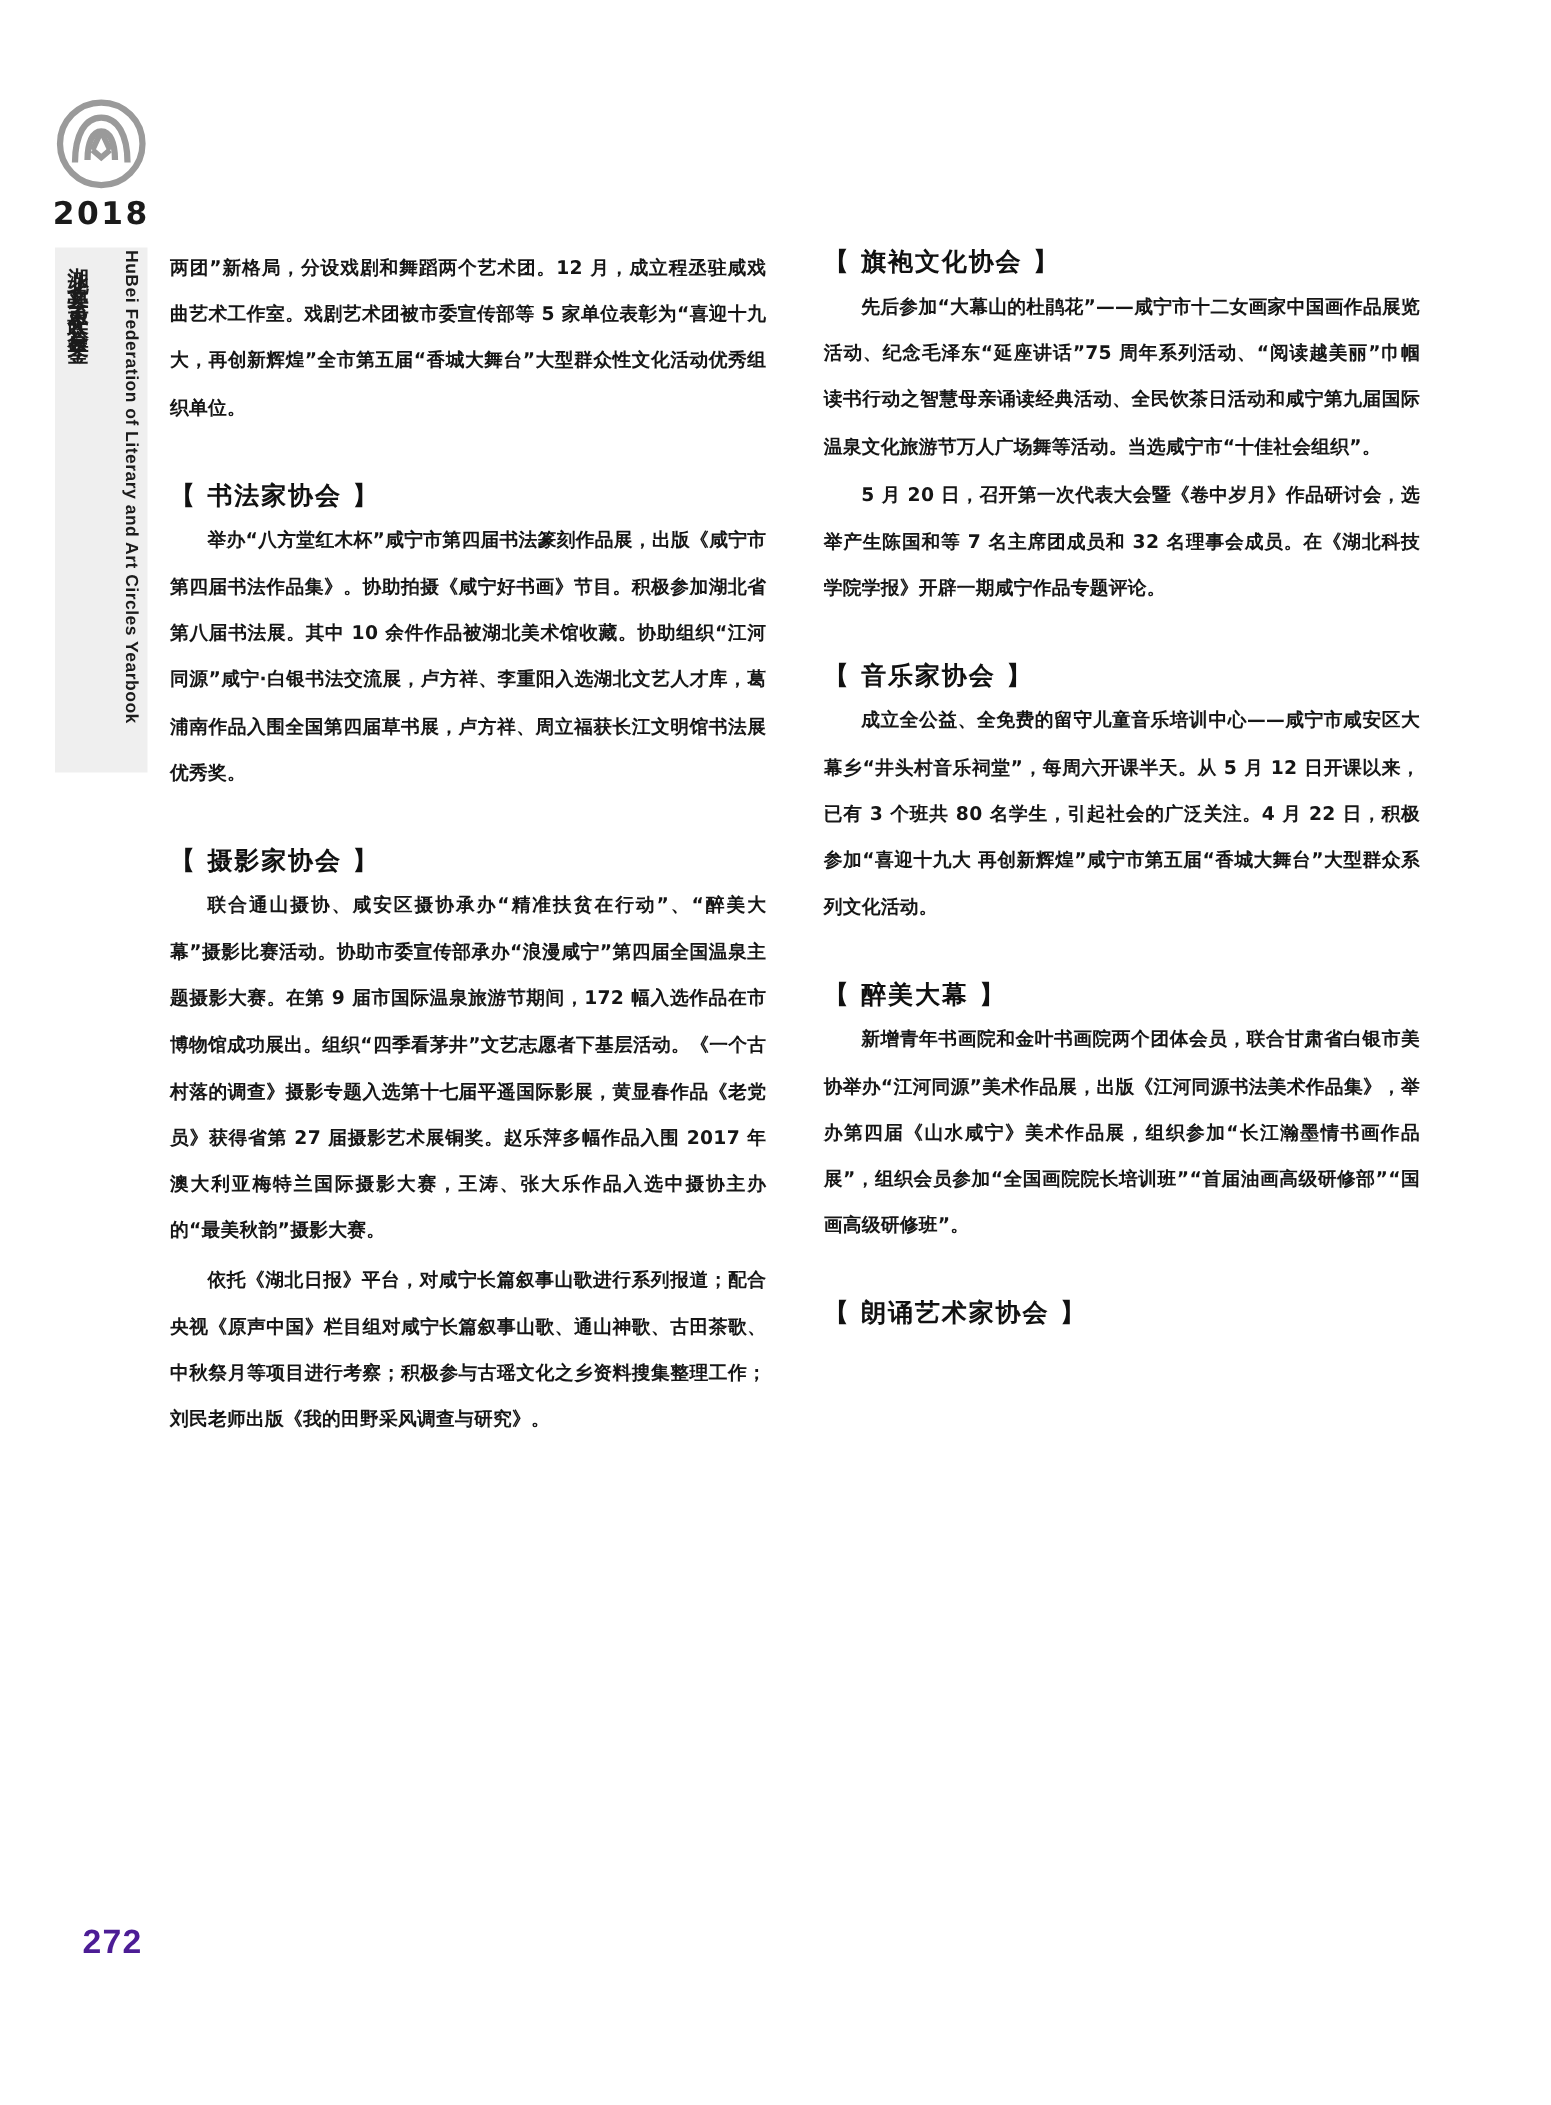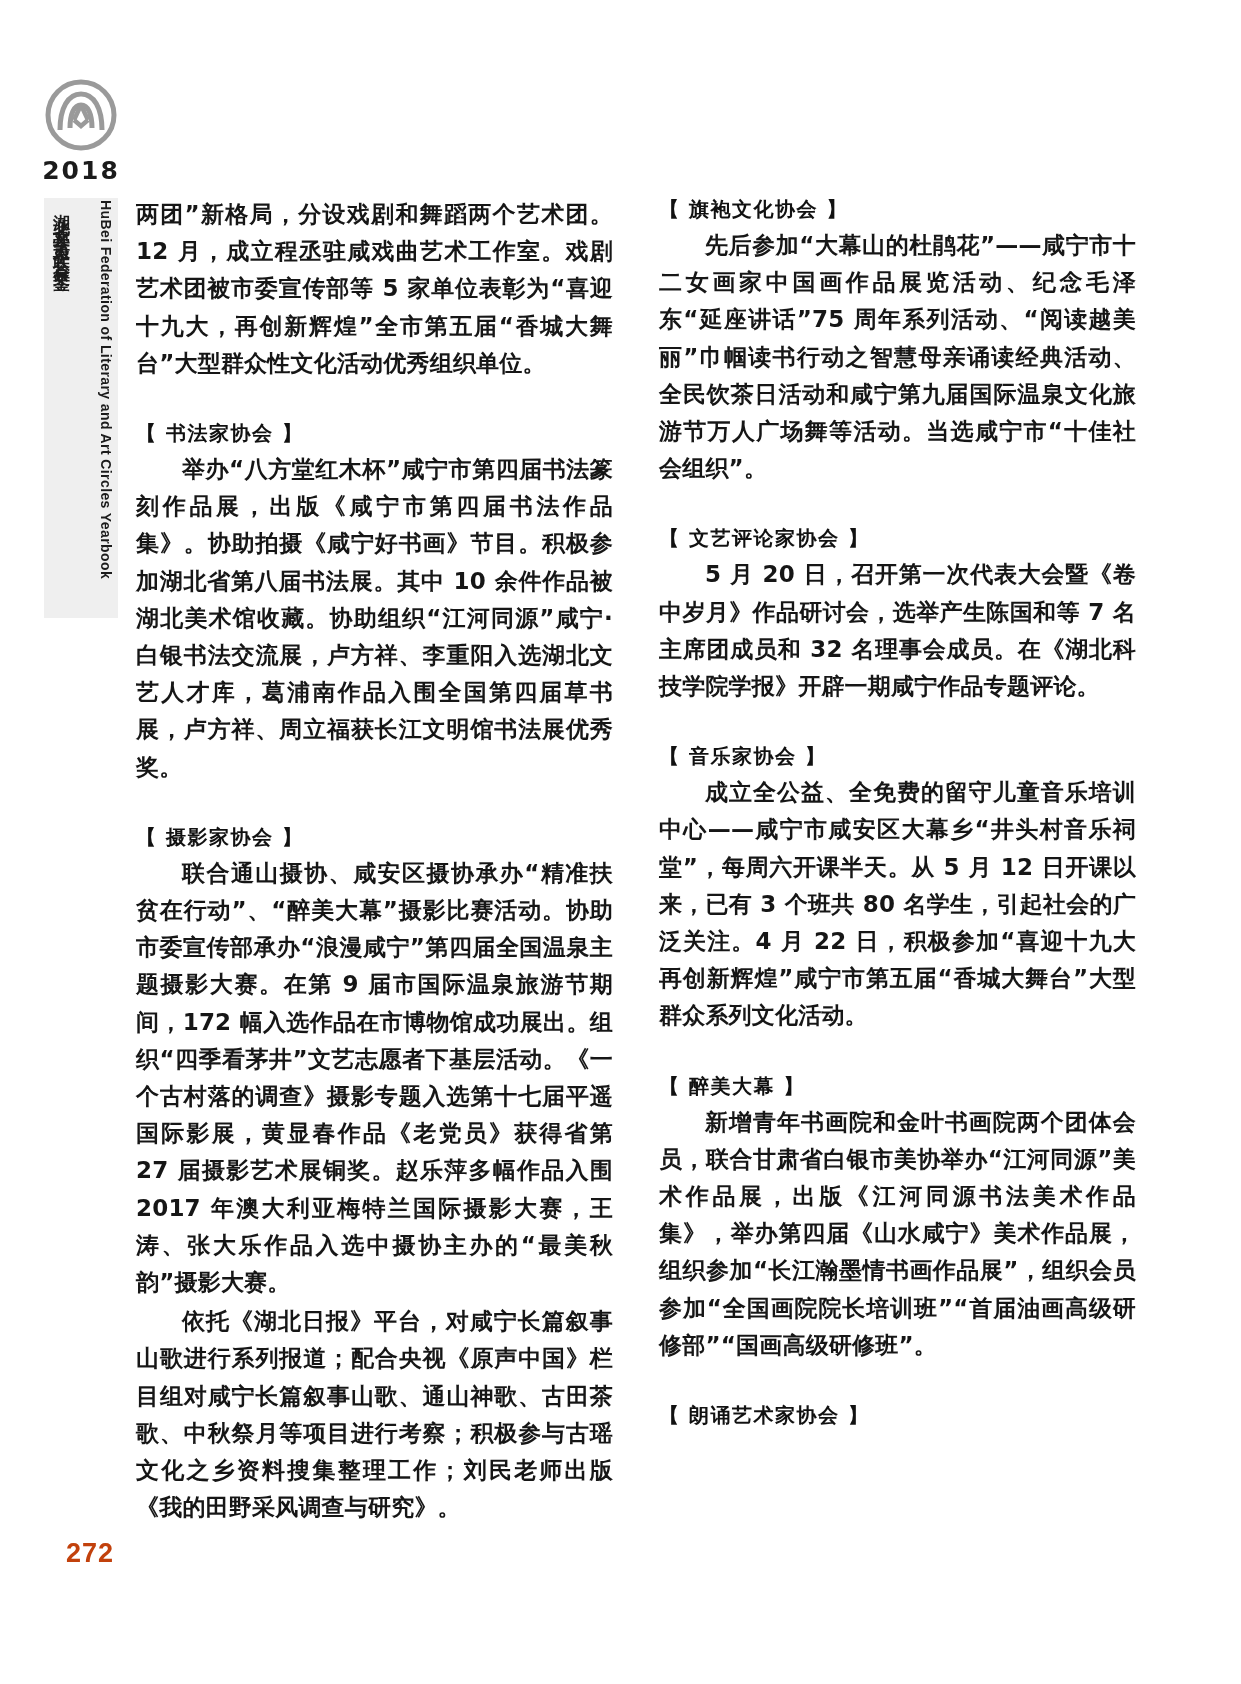--- a/index.html
+++ b/index.html
@@ -91,21 +91,21 @@
     overflow: hidden;
   }
 
   .page-number {
     position: absolute;
     left: 66px;
     top: 1538px;
     font-family: "Liberation Sans", "DejaVu Sans", sans-serif;
     font-size: 27px;
     font-weight: 700;
-    color: #c2410c;
+    color: #4c1d95;
     letter-spacing: 1px;
   }
 
   
   .columns {
     position: absolute;
     left: 136px;
     top: 196px;
     width: 1000px;
     height: 1300px;
@@ -125,21 +125,21 @@
     color: #111111;
     letter-spacing: 1.5px;
     margin: 38px 0 4px 0;
     line-height: 1.35;
   }
   .column > .sec-heading:first-child {
     margin-top: 0;
   }
   .para {
     font-family: "DejaVu Sans", "Liberation Sans", sans-serif;
-    font-size: 23px;
+    font-size: 15px;
     font-weight: 700;
     line-height: 37.2px;
     color: #161616;
     text-align: justify;
     text-justify: inter-character;
     text-indent: 2em;
     margin: 0 0 2px 0;
     letter-spacing: 0.2px;
     -webkit-font-smoothing: none;
   }
@@ -184,21 +184,20 @@
       <h2 class="sec-heading">【 摄影家协会 】</h2>
       <p class="para">联合通山摄协、咸安区摄协承办“精准扶贫在行动”、“醉美大幕”摄影比赛活动。协助市委宣传部承办“浪漫咸宁”第四届全国温泉主题摄影大赛。在第 9 届市国际温泉旅游节期间，172 幅入选作品在市博物馆成功展出。组织“四季看茅井”文艺志愿者下基层活动。《一个古村落的调查》摄影专题入选第十七届平遥国际影展，黄显春作品《老党员》获得省第 27 届摄影艺术展铜奖。赵乐萍多幅作品入围 2017 年澳大利亚梅特兰国际摄影大赛，王涛、张大乐作品入选中摄协主办的“最美秋韵”摄影大赛。</p>
 
       <p class="para">依托《湖北日报》平台，对咸宁长篇叙事山歌进行系列报道；配合央视《原声中国》栏目组对咸宁长篇叙事山歌、通山神歌、古田茶歌、中秋祭月等项目进行考察；积极参与古瑶文化之乡资料搜集整理工作；刘民老师出版《我的田野采风调查与研究》。</p>
     </div>
 
     <div class="column">
       <h2 class="sec-heading">【 旗袍文化协会 】</h2>
       <p class="para">先后参加“大幕山的杜鹃花”——咸宁市十二女画家中国画作品展览活动、纪念毛泽东“延座讲话”75 周年系列活动、“阅读越美丽”巾帼读书行动之智慧母亲诵读经典活动、全民饮茶日活动和咸宁第九届国际温泉文化旅游节万人广场舞等活动。当选咸宁市“十佳社会组织”。</p>
 
-      <h2 class="sec-heading">【 文艺评论家协会 】</h2>
       <p class="para">5 月 20 日，召开第一次代表大会暨《卷中岁月》作品研讨会，选举产生陈国和等 7 名主席团成员和 32 名理事会成员。在《湖北科技学院学报》开辟一期咸宁作品专题评论。</p>
 
       <h2 class="sec-heading">【 音乐家协会 】</h2>
       <p class="para">成立全公益、全免费的留守儿童音乐培训中心——咸宁市咸安区大幕乡“井头村音乐祠堂”，每周六开课半天。从 5 月 12 日开课以来，已有 3 个班共 80 名学生，引起社会的广泛关注。4 月 22 日，积极参加“喜迎十九大 再创新辉煌”咸宁市第五届“香城大舞台”大型群众系列文化活动。</p>
 
       <h2 class="sec-heading">【 醉美大幕 】</h2>
       <p class="para">新增青年书画院和金叶书画院两个团体会员，联合甘肃省白银市美协举办“江河同源”美术作品展，出版《江河同源书法美术作品集》，举办第四届《山水咸宁》美术作品展，组织参加“长江瀚墨情书画作品展”，组织会员参加“全国画院院长培训班”“首届油画高级研修部”“国画高级研修班”。</p>
 
       <h2 class="sec-heading">【 朗诵艺术家协会 】</h2>
     </div>

